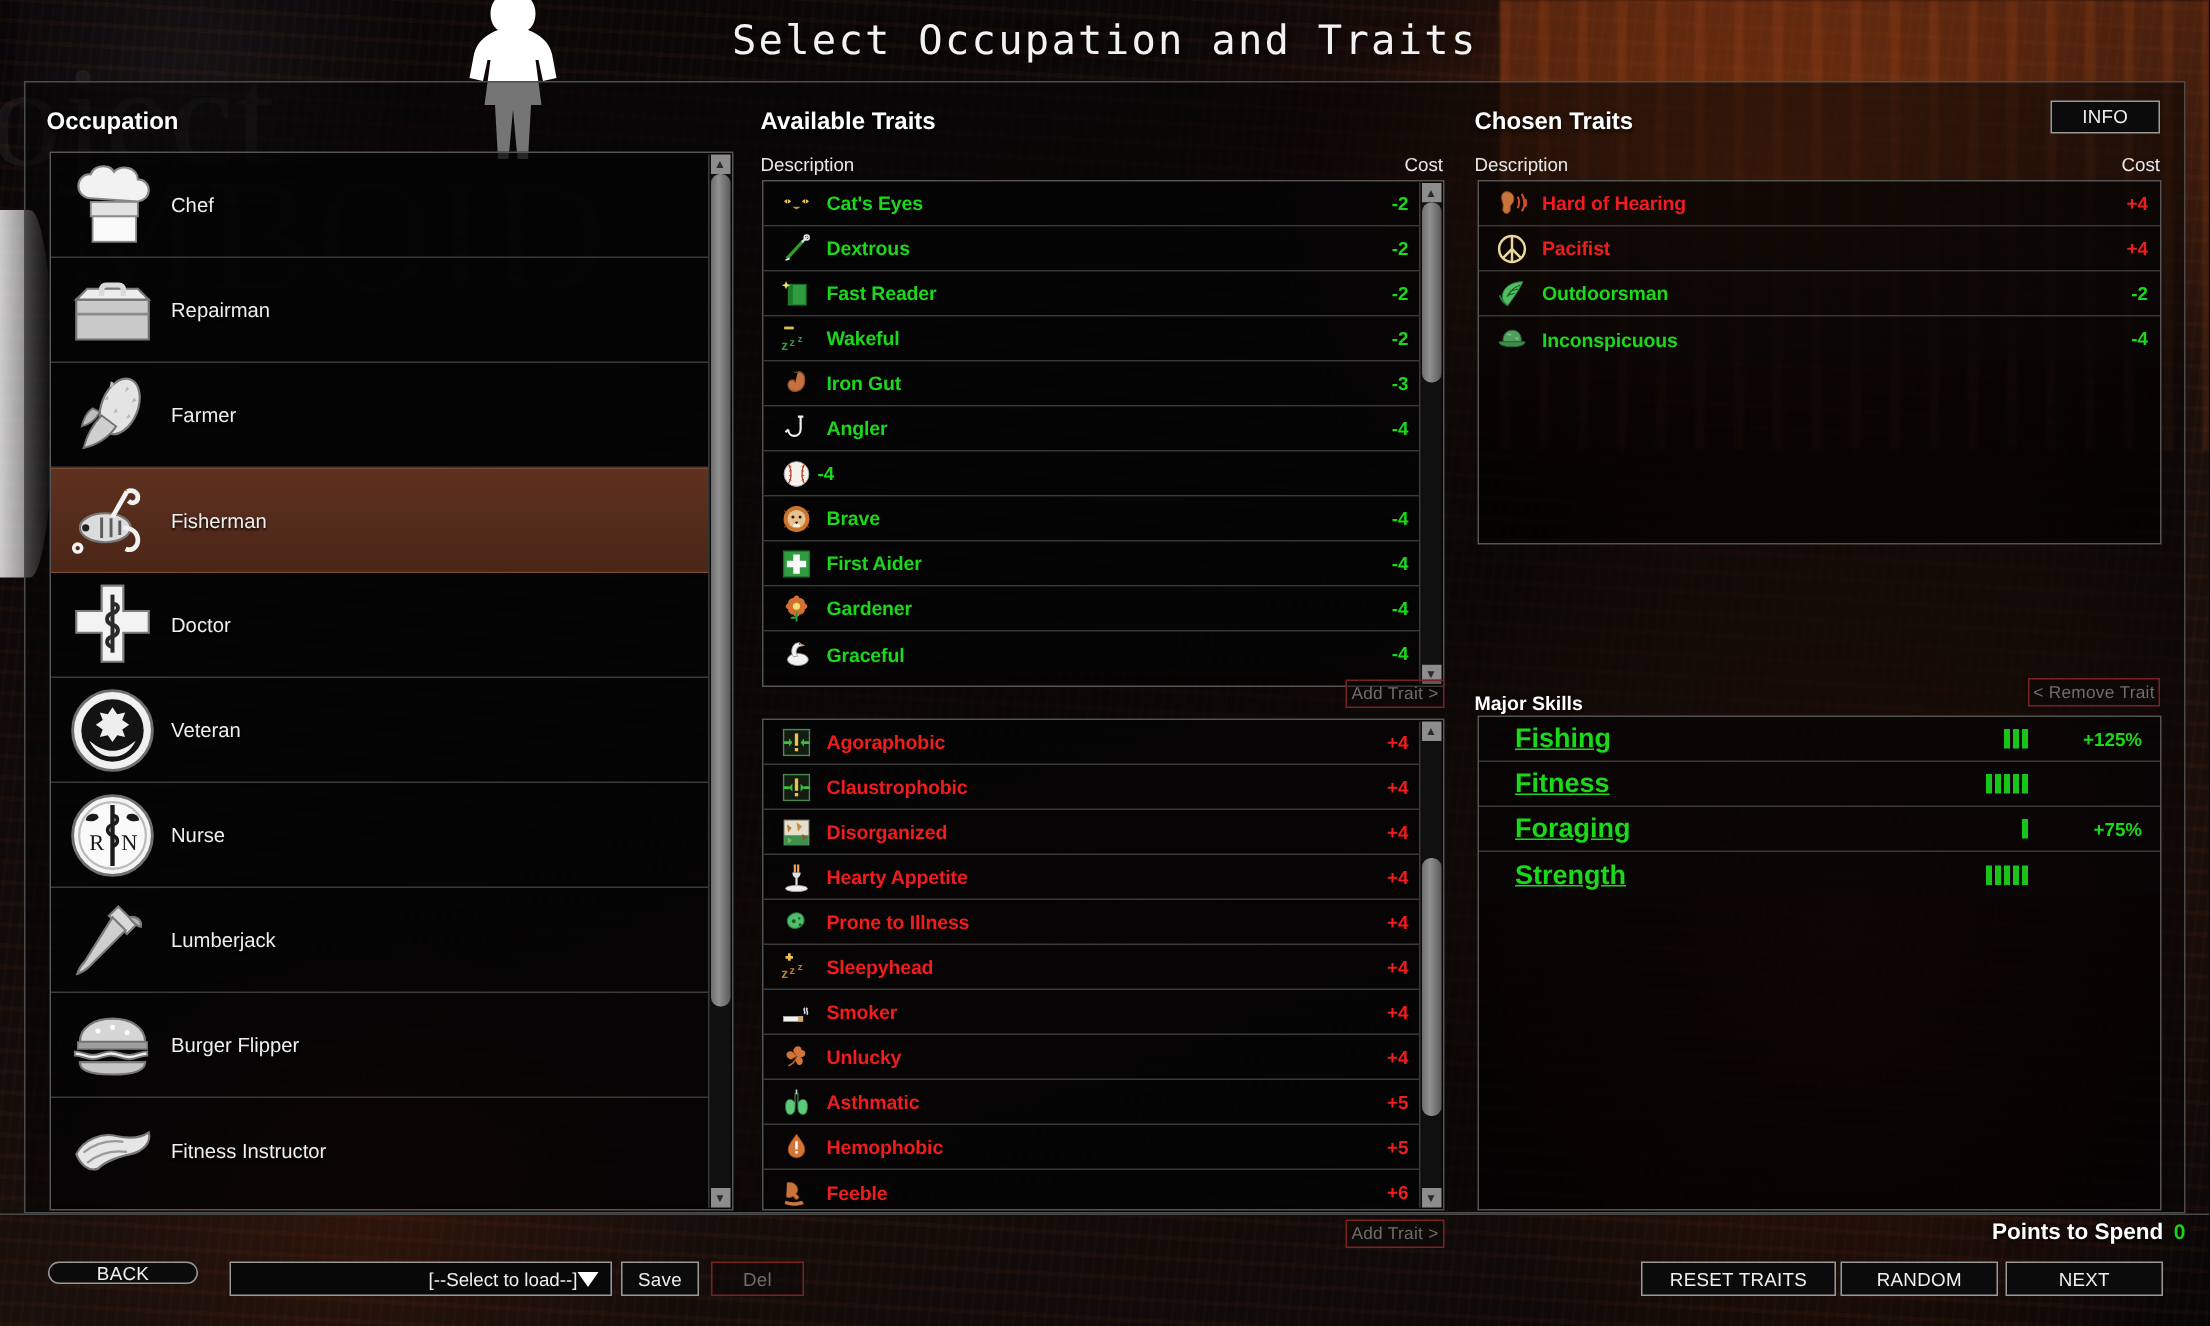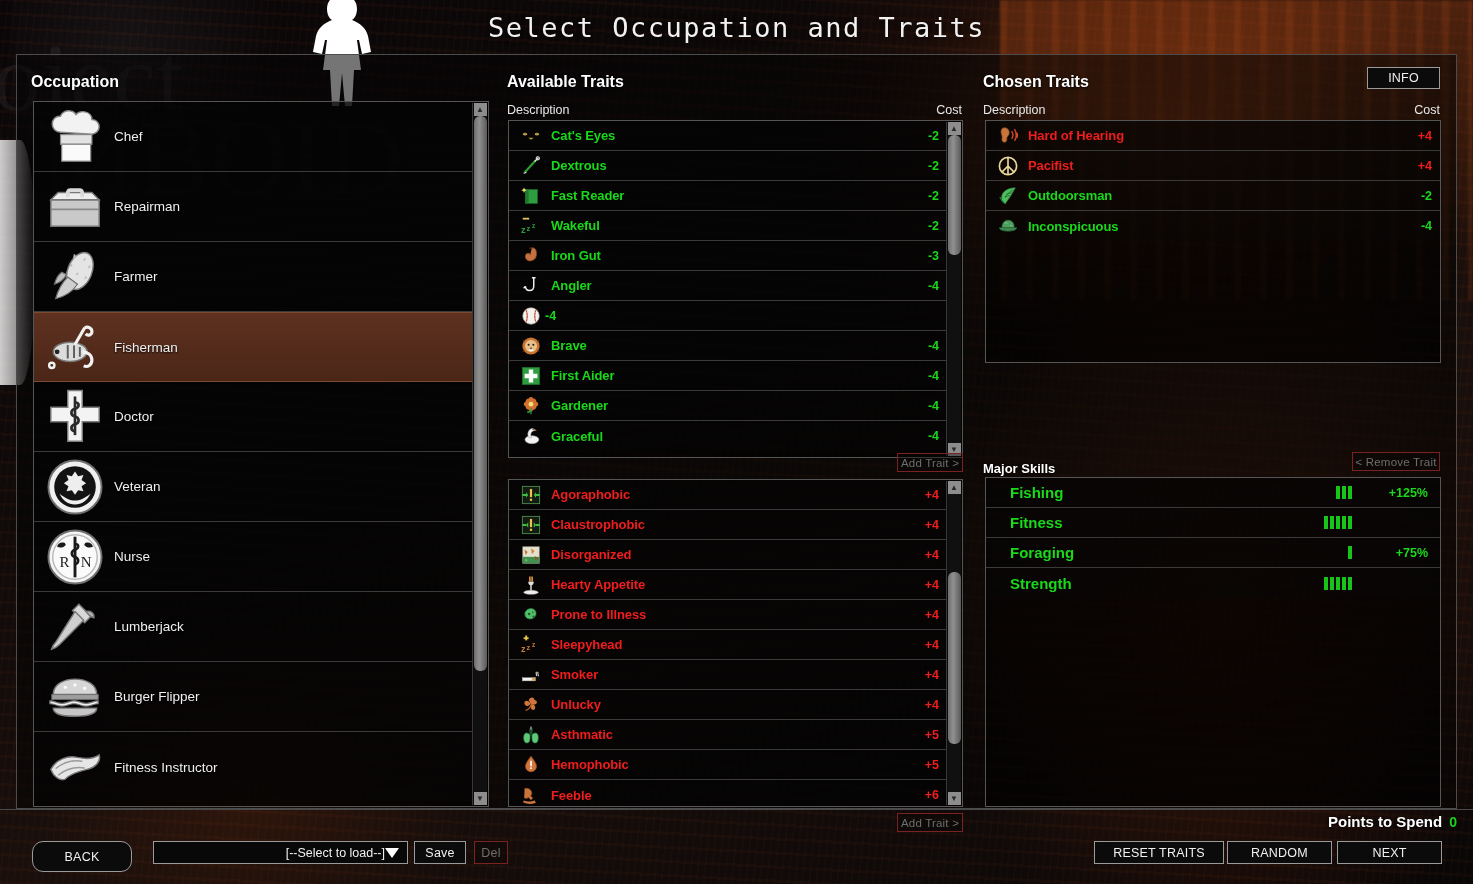--- a/index.html
+++ b/index.html
@@ -135,21 +135,21 @@
   
   .trait-row { height: 30px; padding: 0 10px 0 8px; }
   .trait-row .ic { width: 28px; height: 22px; }
   .trait-row .nm { font-size: 13px; padding-left: 6px; font-weight: 600; letter-spacing: -0.1px; }
   .trait-row .cost { font-size: 12.5px; }
   .pos .nm, .pos .cost { color: #1ad81a; }
   .neg .nm, .neg .cost { color: #ef1d1d; }
 
   
   .skill-row { height: 30px; padding: 0 14px 0 14px; }
-  .skill-row .nm { font-size: 15px; color: #1ad81a; font-weight: bold; padding-left: 10px; }
+  .skill-row .nm { font-size: 18px; color: #1ad81a; font-weight: bold; padding-left: 10px; text-decoration: underline; }
   .skill-row .bars { flex: 0 0 auto; display: flex; gap: 2px; margin-right: 14px; }
   .skill-row .bars i { display: block; width: 4px; height: 13px; background: #17c417; }
   .skill-row .pct { flex: 0 0 auto; width: 62px; text-align: right; font-size: 12.5px; color: #1ad81a; font-weight: bold; }
 
   
   .sbar {
     position: absolute; right: 1px; top: 1px; bottom: 1px; width: 15px;
     background: #0c0c0c; border-left: 1px solid #3a3a3a;
     display: flex; flex-direction: column; align-items: center;
   }
@@ -750,29 +750,29 @@
             </div>
           </div>
       </div>
 
     </div>
   </div>
 
   <div class="bottom">
     <div class="sep"></div>
 
-    <div class="btn abs" style="left:32px; top:32px; width:100px; height:31px;border-radius:11px;">BACK</div>
+    <div class="btn abs" style="left:32px; top:32px; width:100px; height:15px;border-radius:11px;">BACK</div>
 
     <div class="combo" style="left:153px; top:32px; width:255px; height:23px;">
       <span class="cv">[--Select to load--]</span>
       <span class="arrow"></span>
     </div>
 
     <div class="btn abs" style="left:414px; top:32px; width:52px; height:23px;">Save</div>
-    <div class="btn dim abs" style="left:474px; top:32px; width:34px; height:23px;">Del</div>
+    <div class="btn dim abs" style="left:474px; top:32px; width:62px; height:23px;">Del</div>
 
     <div class="points">
       <span>Points to Spend</span><span class="val">0</span>
     </div>
 
     <div class="btn abs" style="left:1094px; top:32px; width:130px; height:23px;">RESET TRAITS</div>
     <div class="btn abs" style="left:1227px; top:32px; width:105px; height:23px;">RANDOM</div>
     <div class="btn abs" style="left:1337px; top:32px; width:105px; height:23px;">NEXT</div>
   </div>
 

